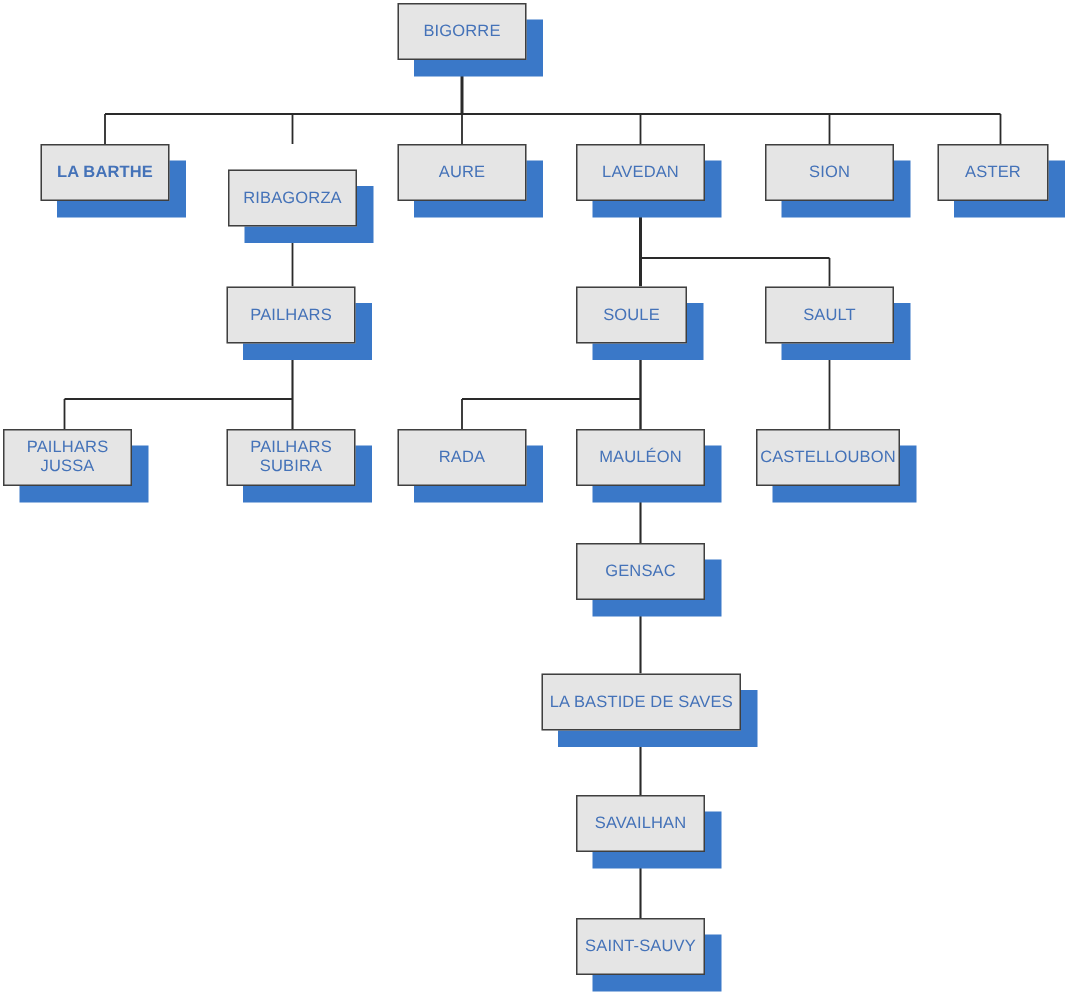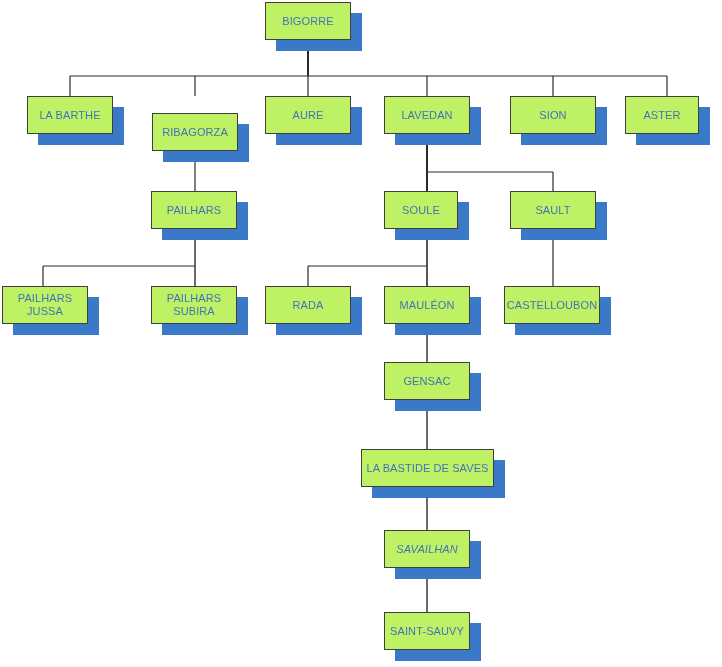--- a/index.html
+++ b/index.html
@@ -41,21 +41,21 @@
     background: #3a78c8;
     z-index: 1;
   }
   .node-box {
     position: absolute;
     left: 0;
     top: 0;
     width: 100%;
     height: 100%;
     box-sizing: border-box;
-    background: #bef264;
+    background: #e5e5e5;
     border: 1.5px solid #3f3f3f;
     display: flex;
     align-items: center;
     justify-content: center;
     z-index: 2;
   }
   .node-label {
     color: #4472b8;
     font-size: 11px;
     line-height: 13px;
@@ -117,21 +117,21 @@
     </g>
   </svg>
 
   <div class="node" style="left:265px;top:2px;width:86px;height:38px;">
     <div class="node-shadow"></div>
     <div class="node-box">
       <span class="node-label">BIGORRE</span>
     </div>
   </div>
 
-  <div class="node" style="left:27px;top:96px;width:86px;height:38px;">
+  <div class="node" style="left:27px;top:96px;width:86px;height:38px;font-weight:bold;">
     <div class="node-shadow"></div>
     <div class="node-box">
       <span class="node-label">LA BARTHE</span>
     </div>
   </div>
 
   <div class="node" style="left:152px;top:113px;width:86px;height:38px;">
     <div class="node-shadow"></div>
     <div class="node-box">
       <span class="node-label">RIBAGORZA</span>
@@ -231,21 +231,21 @@
     </div>
   </div>
 
   <div class="node" style="left:361px;top:449px;width:133px;height:38px;">
     <div class="node-shadow"></div>
     <div class="node-box">
       <span class="node-label">LA BASTIDE DE SAVES</span>
     </div>
   </div>
 
-  <div class="node" style="left:384px;top:530px;width:86px;height:38px;font-style:italic;">
+  <div class="node" style="left:384px;top:530px;width:86px;height:38px;">
     <div class="node-shadow"></div>
     <div class="node-box">
       <span class="node-label">SAVAILHAN</span>
     </div>
   </div>
 
   <div class="node" style="left:384px;top:612px;width:86px;height:38px;">
     <div class="node-shadow"></div>
     <div class="node-box">
       <span class="node-label">SAINT-SAUVY</span>

